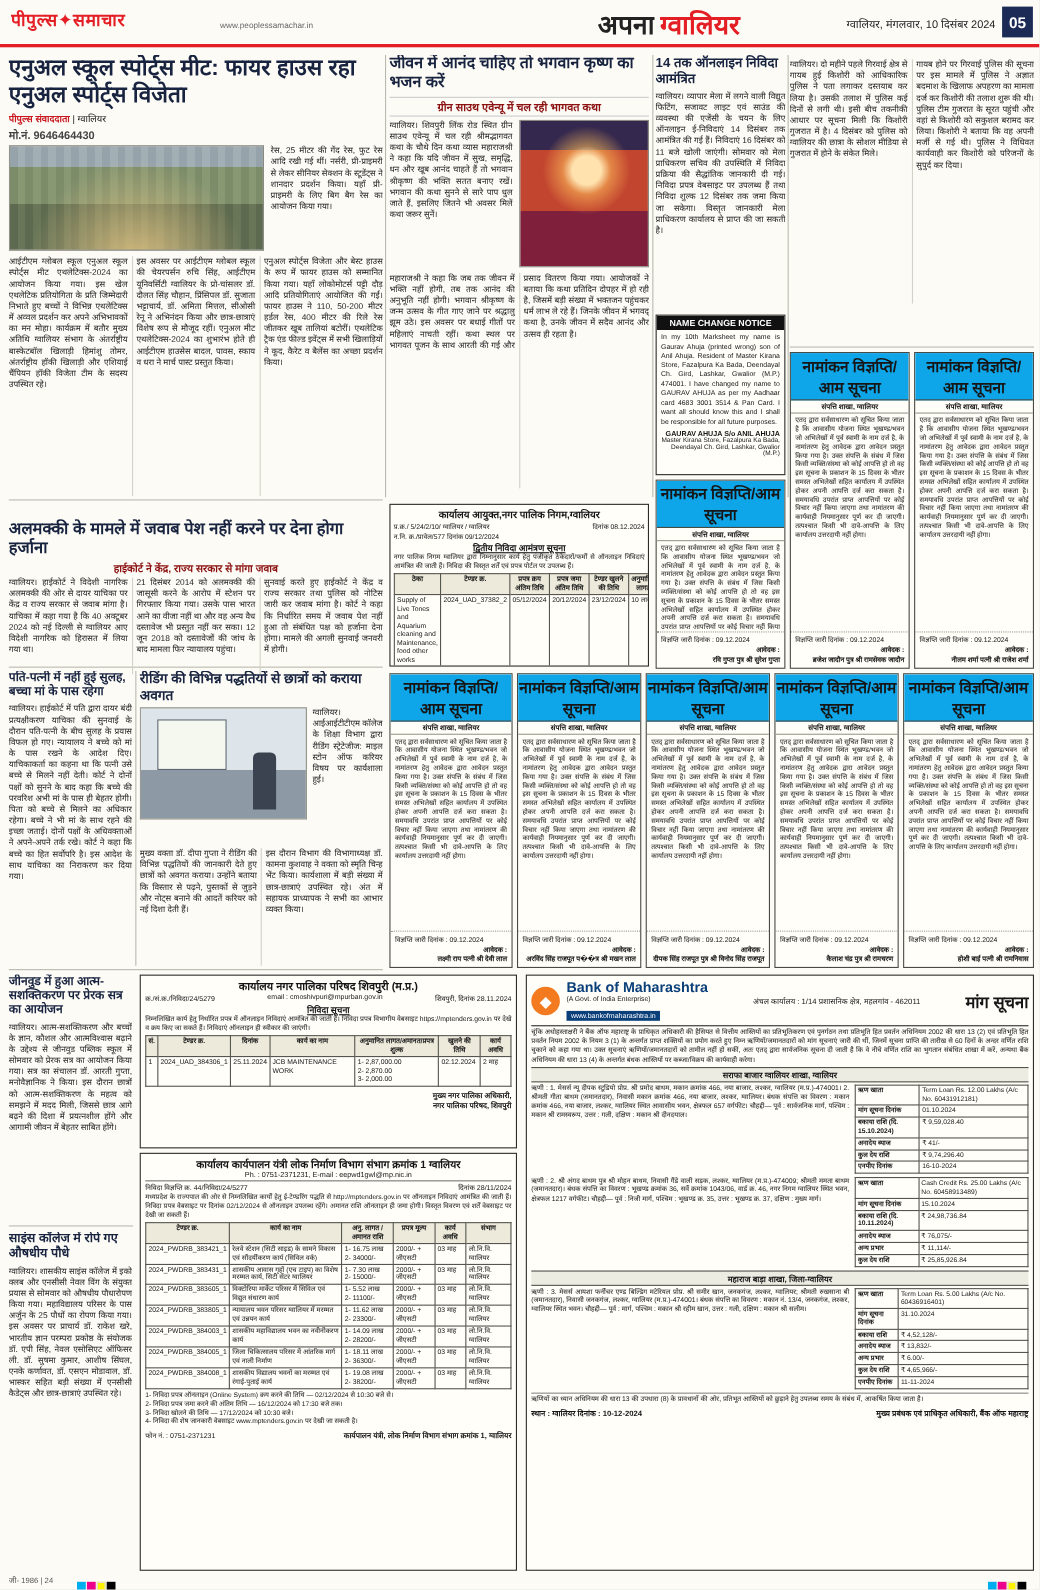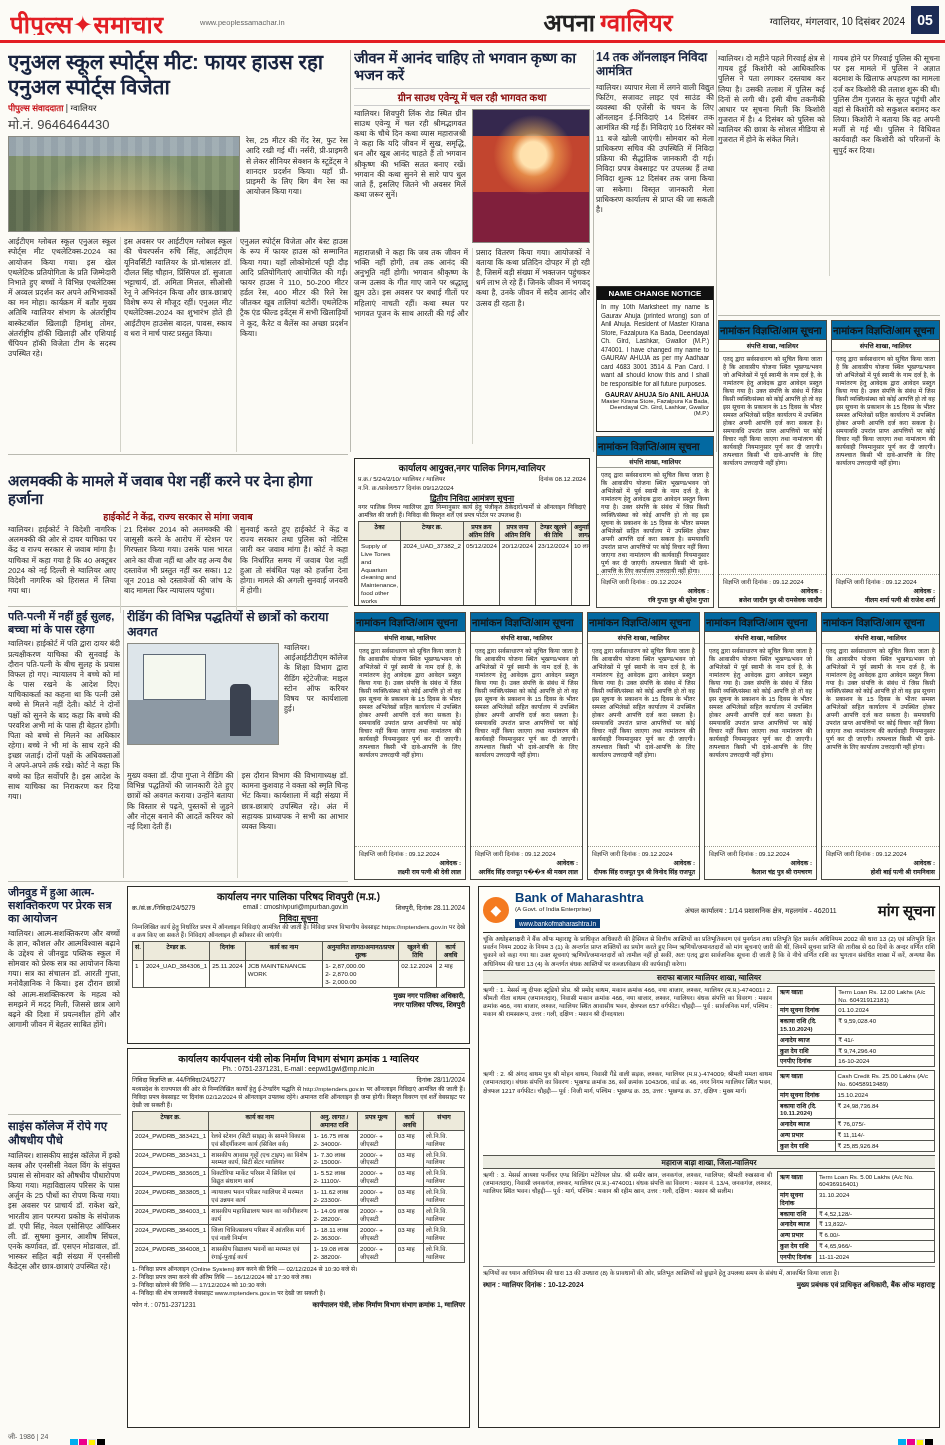--- a/index.html
+++ b/index.html
@@ -20,30 +20,30 @@
       radial-gradient(circle at 50% 118%, rgba(226,196,132,.95), transparent 62%),
       repeating-linear-gradient(90deg, rgba(35,45,32,.22) 0 7px, rgba(90,100,75,.22) 7px 14px),
       linear-gradient(180deg,#b6c4d2 0 20%, #95a77e 20% 56%, #6d7b5c 56% 100%); }
   .ph-deity { background:
       radial-gradient(circle at 52% 34%, #ffe2ae 0 13px, rgba(255,190,90,.55) 22px, transparent 40px),
       linear-gradient(180deg,#35284e 0 20%, #c2452f 20% 62%, #801f3c 62% 100%); }
   .ph-class { background: linear-gradient(180deg,#dde5ea 0 56%, #8d99a4 56% 100%); }
   .screen-shape { position:absolute; left:10%; top:10%; width:42%; height:46%; background:#f5f8ef; border:1px solid #5d6876; }
   .presenter-shape { position:absolute; right:18%; bottom:8%; width:14%; height:52%; background:#3b4250; border-radius:5px 5px 0 0; }
   .notice { border:1px solid #4a4a44; background:#fffef8; display:flex; flex-direction:column; }
-  .notice .nt { background:#0369a1; border-bottom:1px solid #4a4a44; font-weight:bold; font-size:10px; text-align:left; padding:2px 1px; color:#161616; }
+  .notice .nt { background:#0ea5e9; border-bottom:1px solid #4a4a44; font-weight:bold; font-size:14px; text-align:center; padding:2px 1px; color:#161616; }
   .notice .ns { font-size:6.4px; font-weight:bold; text-align:center; border-bottom:1px solid #9a9a90; padding:1px; }
   .notice .nb { font-size:6.1px; line-height:1.32; text-align:justify; padding:3px 4px; flex:1; overflow:hidden; }
   .notice .nf { border-top:1px dotted #9a9a90; font-size:6.2px; padding:2px 4px 3px; }
   .notice .nf .appl { text-align:right; font-weight:bold; }
   .boxed { border:1.5px solid #2c2c28; background:#fffef9; }
   .tbl { width:100%; border-collapse:collapse; }
   .tbl th, .tbl td { border:1px solid #565650; padding:1px 2px; font-size:6.2px; line-height:1.28; vertical-align:top; text-align:left; }
   .tbl th { background:#edeadb; text-align:center; font-weight:bold; }
-  .masthead-logo { color:#e31e24; font-weight:bold; font-size:24px; letter-spacing:.5px; }
+  .masthead-logo { color:#e31e24; font-weight:bold; font-size:16px; letter-spacing:.5px; }
   .nc-head { background:#111; color:#fff; text-align:center; font-weight:bold; font-size:8px; padding:2px; }
   .bank-webbar { background:#0a3f7a; color:#fff; font-size:6.4px; padding:1px 4px; display:inline-block; }
   .branch-bar { background:#ecece2; border-top:1px solid #55554e; border-bottom:1px solid #55554e; font-size:7.4px; font-weight:bold; text-align:center; padding:1px; }
   .minitbl td { font-size:6.1px; }
   .regmark { width:8px; height:8px; display:inline-block; margin-right:1px; }
 </style>
 </head>
 <body>
 
 <div class="page">
@@ -67,21 +67,21 @@
   <div class="hline" style="left:8px;top:881px;width:340px;"></div>
   <div class="hline" style="left:8px;top:1114px;width:113px;"></div>
   <div class="hline" style="left:718px;top:315px;width:222px;"></div>
 
   <section class="abs" style="left:8px;top:50px;width:340px;height:402px;">
     <h1 class="hl" style="font-size:20.5px;">एनुअल स्कूल स्पोर्ट्स मीट: फायर हाउस रहा एनुअल स्पोर्ट्स विजेता</h1>
     <div style="margin:3px 0 1px;font-size:8.6px;">
       <span class="byline-red">पीपुल्स संवाददाता</span>
       <span>| ग्वालियर</span>
     </div>
-    <div style="font-size:13px;color:#444;margin-bottom:3px;">मो.नं. 9646464430</div>
+    <div style="font-size:10px;color:#444;margin-bottom:3px;font-weight:bold;">मो.नं. 9646464430</div>
     <div style="display:flex;gap:6px;height:96px;">
       <div class="photo ph-crowd" style="width:232px;height:96px;flex:none;"></div>
       <div class="bt" style="flex:1;overflow:hidden;">रेस, 25 मीटर की गेंद रेस, फुट रेस आदि रखी गई थीं। नर्सरी, प्री-प्राइमरी से लेकर सीनियर सेक्शन के स्टूडेंट्स ने शानदार प्रदर्शन किया। यहाँ प्री-प्राइमरी के लिए बिग बैग रेस का आयोजन किया गया।</div>
     </div>
     <div class="bt c3" style="margin-top:5px;height:218px;">
       <p>आईटीएम ग्लोबल स्कूल एनुअल स्कूल स्पोर्ट्स मीट एथलेटिक्स-2024 का आयोजन किया गया। इस खेल एथलेटिक प्रतियोगिता के प्रति जिम्मेदारी निभाते हुए बच्चों ने विभिन्न एथलेटिक्स में अव्वल प्रदर्शन कर अपने अभिभावकों का मन मोहा। कार्यक्रम में बतौर मुख्य अतिथि ग्वालियर संभाग के अंतर्राष्ट्रीय बास्केटबॉल खिलाड़ी हिमांशु तोमर, अंतर्राष्ट्रीय हॉकी खिलाड़ी और एशियाई चैंपियन हॉकी विजेता टीम के सदस्य उपस्थित रहे।</p>
       <p>इस अवसर पर आईटीएम ग्लोबल स्कूल की चेयरपर्सन रुचि सिंह, आईटीएम यूनिवर्सिटी ग्वालियर के प्रो-चांसलर डॉ. दौलत सिंह चौहान, प्रिंसिपल डॉ. सुजाता भट्टाचार्य, डॉ. अमिता मित्तल, सीओसी रेनू ने अभिनंदन किया और छात्र-छात्राएं विशेष रूप से मौजूद रहीं। एनुअल मीट एथलेटिक्स-2024 का शुभारंभ होते ही आईटीएम हाउसेस बादल, पावस, स्काय व धरा ने मार्च पास्ट प्रस्तुत किया।</p>
       <p>एनुअल स्पोर्ट्स विजेता और बेस्ट हाउस के रूप में फायर हाउस को सम्मानित किया गया। यहाँ लोकोमोटर्स पट्टी दौड़ आदि प्रतियोगिताएं आयोजित की गईं। फायर हाउस ने 110, 50-200 मीटर हर्डल रेस, 400 मीटर की रिले रेस जीतकर खूब तालियां बटोरीं। एथलेटिक ट्रैक एंड फील्ड इवेंट्स में सभी खिलाड़ियों ने कूद, कैरेट व बैलेंस का अच्छा प्रदर्शन किया।</p>
     </div>
   </section>

